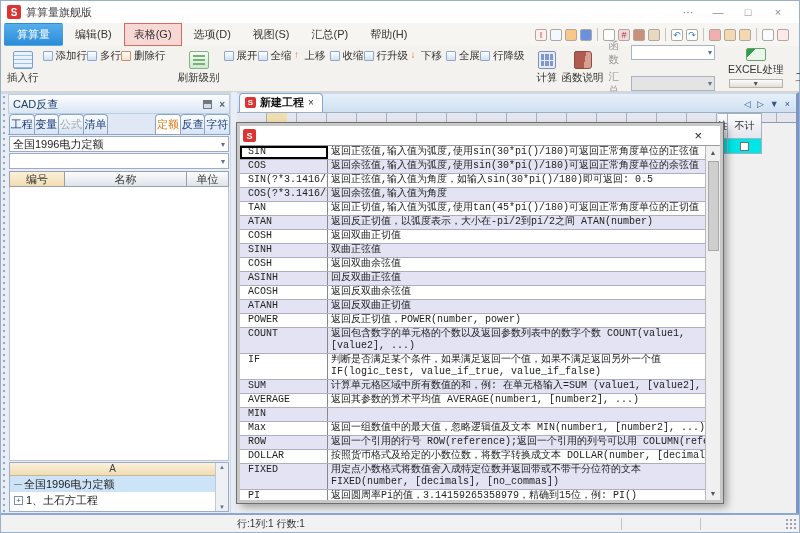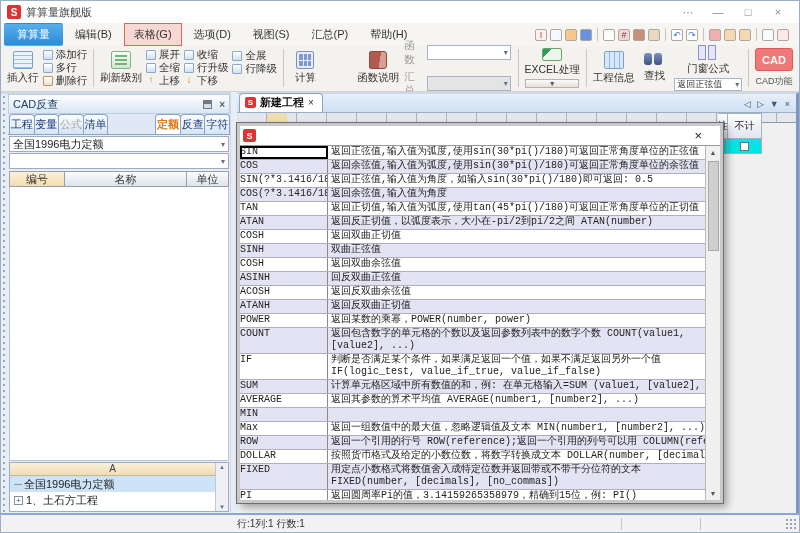--- a/index.html
+++ b/index.html
@@ -22,21 +22,21 @@
   .qspacer { flex:1; }
   .quickbar { display:flex; align-items:center; gap:3px; padding-right:8px; }
   .qico { width:12px; height:12px; border:1px solid #b0a8a0; border-radius:2px; font-size:9px; line-height:10px; text-align:center; color:#446; background:#fff; }
   .qsep { width:1px; height:13px; background:#c8c4bc; margin:0 2px; }
 
   
   .ribbon { height:46px; background:#f4f2ee; border-bottom:1px solid #d8d4cc; display:flex; align-items:stretch; padding:1px 4px 2px 4px; flex:0 0 auto; }
   .rsep { width:1px; background:#ccc8c0; margin:2px 4px; }
   .rbig { width:48px; display:flex; flex-direction:column; align-items:center; justify-content:center; gap:2px; padding:1px 2px; }
   .rbig .lbl { font-size:10.5px; color:#333; white-space:nowrap; }
-  .rstack { display:flex; flex-direction:column; justify-content:flex-end; padding:2px 2px; }
+  .rstack { display:flex; justify-content:flex-start; padding:2px 2px; }
   .rsmall { display:flex; align-items:center; gap:3px; height:13px; font-size:10.5px; color:#333; white-space:nowrap; }
   .sic { width:10px; height:10px; border:1px solid #8fa8c8; background:linear-gradient(#fff,#cfe0f4); border-radius:1px; flex:0 0 auto; font-size:8px; line-height:8px; text-align:center; color:#d80; }
   .sic.warm { border-color:#c89060; background:linear-gradient(#fff,#f4e0c8); }
   .sic.arrow { border:none; background:none; color:#e08030; font-weight:bold; font-size:10px; }
   
   .ic-table { width:20px; height:18px; border:1px solid #7aa0c8; background:repeating-linear-gradient(#eaf2fc 0 3px,#9cc0e8 3px 4px); border-radius:2px; }
   .ic-refresh { width:20px; height:18px; border:1px solid #88b088; background:linear-gradient(#f4fff4,#cfe8cf); border-radius:2px; position:relative; }
   .ic-refresh::after { content:""; position:absolute; left:3px; top:3px; right:3px; height:2px; background:#7ab07a; box-shadow:0 4px 0 #7ab07a, 0 8px 0 #7ab07a; }
   .ic-calc { width:18px; height:18px; border:1px solid #8090b8; background:#e8ecf8; border-radius:2px; display:grid; grid-template-columns:repeat(3,1fr); gap:1px; padding:2px; }
   .ic-calc i { background:#8098d0; }
@@ -63,21 +63,21 @@
   
   .leftpanel { width:229px; flex:0 0 auto; display:flex; background:#e9eef6; border-top:2px solid #cdd8e8; }
   .grip { width:7px; background:radial-gradient(circle at 3px 3px,#9aa8bc 1px,transparent 1.5px); background-size:7px 6px; background-repeat:repeat-y; background-position:center 6px; flex:0 0 auto; }
   .lp-body { flex:1; display:flex; flex-direction:column; min-width:0; }
   .lp-title { height:20px; background:linear-gradient(#fdfdfe,#d9e6f4); border:1px solid #bccde0; display:flex; align-items:center; padding:0 4px; color:#20406a; }
   .lp-title .sp { flex:1; }
   .pin { width:9px; height:9px; border:1px solid #707880; border-top-width:4px; background:#d8dde4; margin-right:7px; }
   .lp-close { color:#506070; font-size:10px; font-weight:bold; }
   .lp-tabs { height:21px; display:flex; align-items:flex-end; padding:2px 1px 0 1px; gap:0; border-bottom:1px solid #8aa4c8; background:#dfe8f4; }
   .ltab { flex:1; text-align:center; padding:2px 0 2px 0; border:1px solid #8aa4c8; border-bottom:none; border-radius:4px 4px 0 0; background:linear-gradient(#fafcff,#d7e4f4); color:#1a3a7a; font-size:11px; white-space:nowrap; margin-right:-1px; }
-  .ltab.t-act { background:#fff; color:#e07818; font-weight:bold;margin-left:48px; }
+  .ltab.t-act { background:#fff; color:#e07818; font-weight:normal;margin-left:48px; }
   .ltab.t-dis { color:#a8a8a8; }
   .lp-combo { height:16px; margin:1px 1px 0 1px; border:1px solid #9cacc4; background:#fff; display:flex; align-items:center; justify-content:space-between; padding:0 3px; font-size:11px; color:#222; }
   .lp-combo .car { color:#607090; font-size:8px; }
   .lp-grid-h { height:16px; margin:2px 1px 0 1px; display:flex;align-items:center; }
   .gh { border:1px solid #98a0b0; border-left:none; background:linear-gradient(#fcfcfc,#dfe3ea); text-align:center; font-size:11px; color:#333; line-height:14px; }
   .gh:first-child { border-left:1px solid #98a0b0; background:linear-gradient(#fcf0d8,#f2ddb2); }
   .gh.c1 { width:56px; } .gh.c2 { flex:1; } .gh.c3 { width:42px; }
   .lp-empty { flex:1; background:#fff; border:1px solid #b8c4d4; border-top:none; margin:0 1px; }
   .lp-tree { height:50px; margin:1px 1px 1px 1px; border:1px solid #9cacc4; background:#fff; display:flex; flex:0 0 auto; }
   .treecol { flex:1; min-width:0; }
@@ -116,21 +116,21 @@
   
   .dialog { position:absolute; left:0; top:29px; width:486px; height:380px; background:#fff; border:3px solid #c8c8c8; box-shadow:0 0 0 1px #6f6f6f, 4px 4px 8px rgba(0,0,0,.35); display:flex; flex-direction:column; }
   .dlg-title { height:20px; border-bottom:1px solid #9a9a9a; display:flex; align-items:center; padding:0 10px 0 3px; background:#fff; }
   .dlg-logo { width:13px; height:13px; background:#d33; border-radius:2px; color:#fff; font-size:9px; font-weight:bold; display:flex; align-items:center; justify-content:center; }
   .dlg-close { margin-left:auto; margin-right:8px; font-size:13px; color:#222; }
   .dlg-body { flex:1; display:flex; min-height:0; }
   .flist { flex:1; overflow:hidden; font-family:"Liberation Mono","DejaVu Sans Mono",monospace; }
   .frow { display:flex; height:14px; border-bottom:1px solid #aeaec2; font-size:10px; line-height:12px; overflow:hidden; }
   .frow:nth-of-type(even) { background:#e3e3f3; }
   .frow.r2 { height:26px; }
-  .fname { width:88px; flex:0 0 auto; border-right:1px solid #888; padding:0 0; white-space:nowrap; overflow:hidden; }
+  .fname { width:88px; flex:0 0 auto; border-right:1px solid #888; padding:0 8px; white-space:nowrap; overflow:hidden; }
   .frow.sel .fname { outline:2px solid #000; outline-offset:-2px; background:#fff; }
   .fdesc { flex:1; padding:0 3px; white-space:nowrap; overflow:hidden; }
   .frow.r2 .fdesc { white-space:normal; }
   .dsb { width:15px; flex:0 0 auto; background:#f0f0f0; border-left:1px solid #b8b8b8; display:flex; flex-direction:column; align-items:center; font-size:7px; color:#555; }
   .dsb .thumb { width:11px; height:90px; background:#cfcfcf; border:1px solid #a8a8a8; margin-top:2px; }
   .dsb .sarr { height:13px; display:flex; align-items:center; }
   .dsb .sp { flex:1; }
 
   
   .statusbar { height:19px; background:#f2f2f2; border-top:2px solid #8aa8d6; display:flex; align-items:center; font-size:10px; color:#333; flex:0 0 auto; }
@@ -259,21 +259,21 @@
       <div class="ic-calc">
           <i></i>
           <i></i>
           <i></i>
           <i></i>
           <i></i>
           <i></i>
         </div>
       <div class="lbl">计算</div>
     </div>
-    <div class="rbig" style="width:56px;margin-left:32px;">
+    <div class="rbig" style="width:56px;">
       <div class="ic-book"></div>
       <div class="lbl">函数说明</div>
     </div>
     <div class="rddgroup">
       <div class="rdd">
         <span class="dlbl">函数</span>
         <div class="combo">
             <span></span>
             <span class="car">▾</span>
           </div>
@@ -465,21 +465,21 @@
               <div class="frow">
                 <div class="fname">ACOSH</div>
                 <div class="fdesc">返回反双曲余弦值</div>
               </div>
               <div class="frow">
                 <div class="fname">ATANH</div>
                 <div class="fdesc">返回反双曲正切值</div>
               </div>
               <div class="frow">
                 <div class="fname">POWER</div>
-                <div class="fdesc">返回某数的乘幂，POWER(number, power)</div>
+                <div class="fdesc">返回反正切值，POWER(number, power)</div>
               </div>
               <div class="frow r2">
                 <div class="fname">COUNT</div>
                 <div class="fdesc">返回包含数字的单元格的个数以及返回参数列表中的数字个数 COUNT(value1, [value2], ...)</div>
               </div>
               <div class="frow r2">
                 <div class="fname">IF</div>
                 <div class="fdesc">判断是否满足某个条件，如果满足返回一个值，如果不满足返回另外一个值 IF(logic_test, value_if_true, value_if_false)</div>
               </div>
               <div class="frow">

